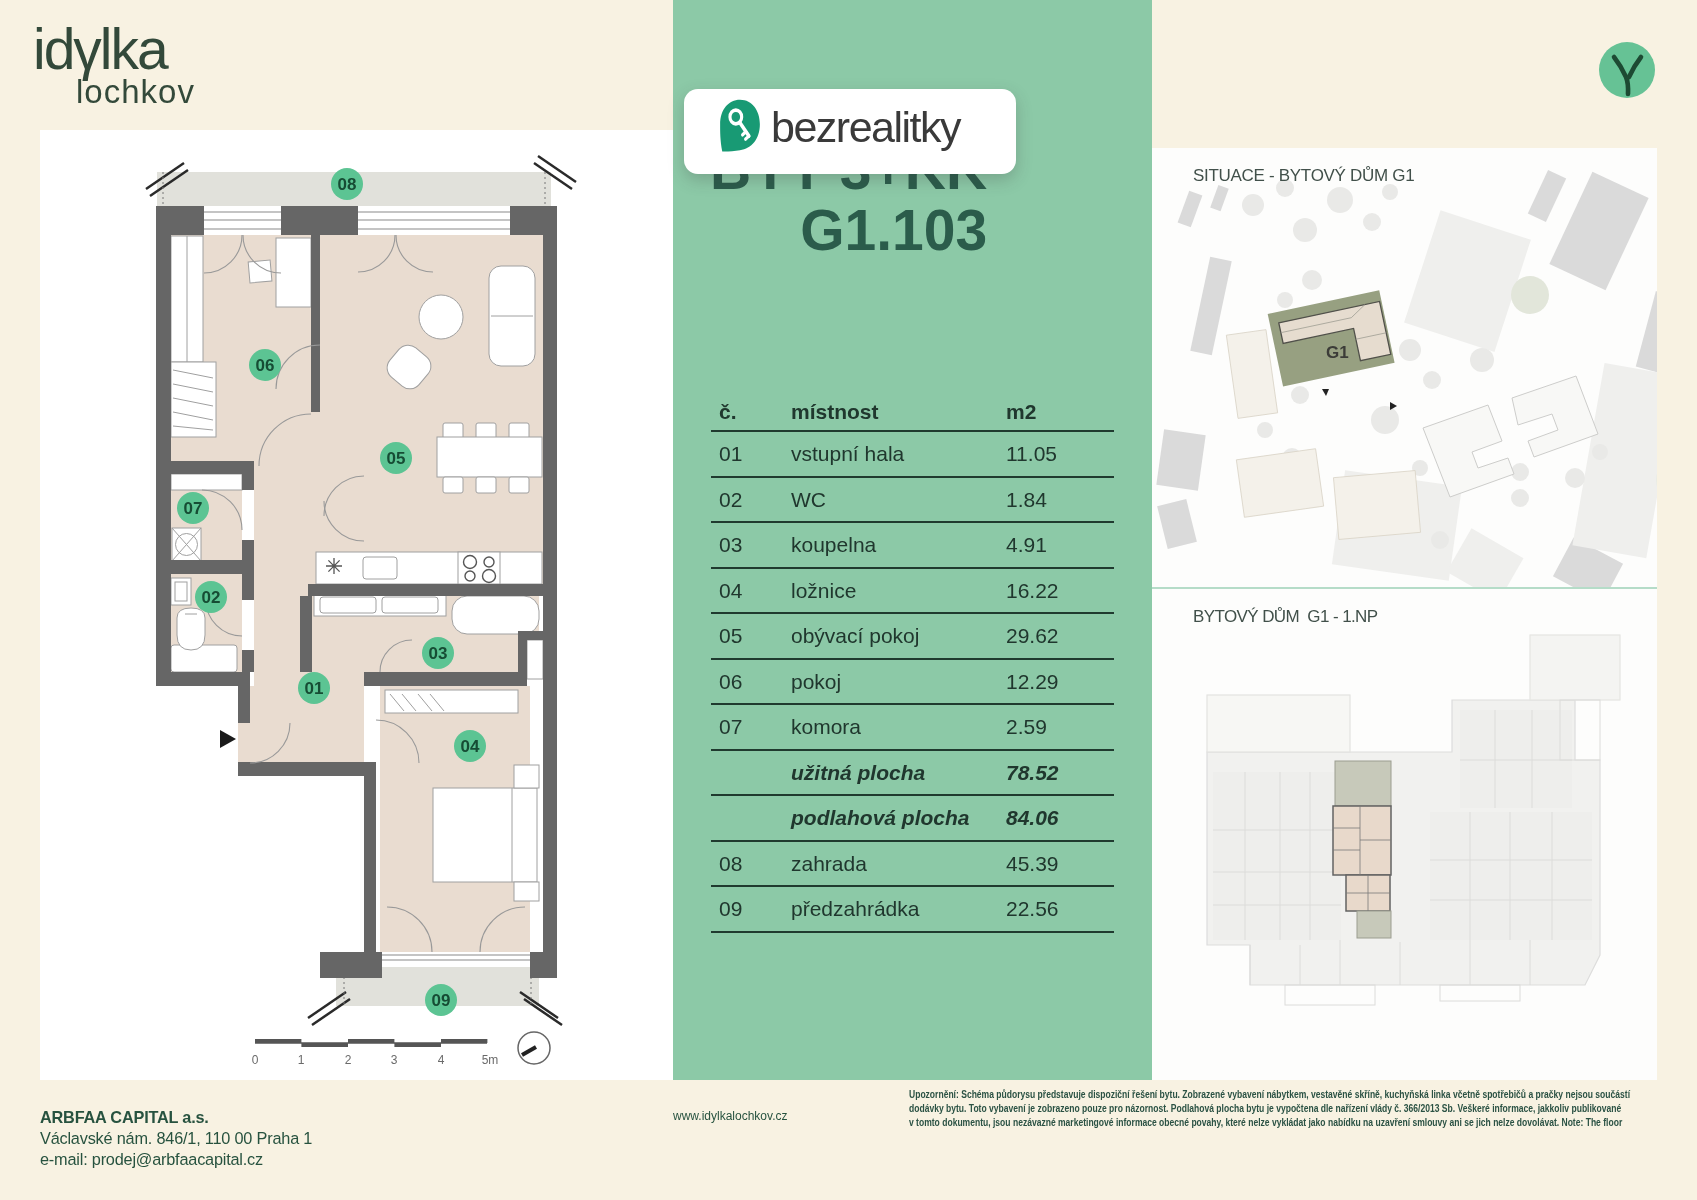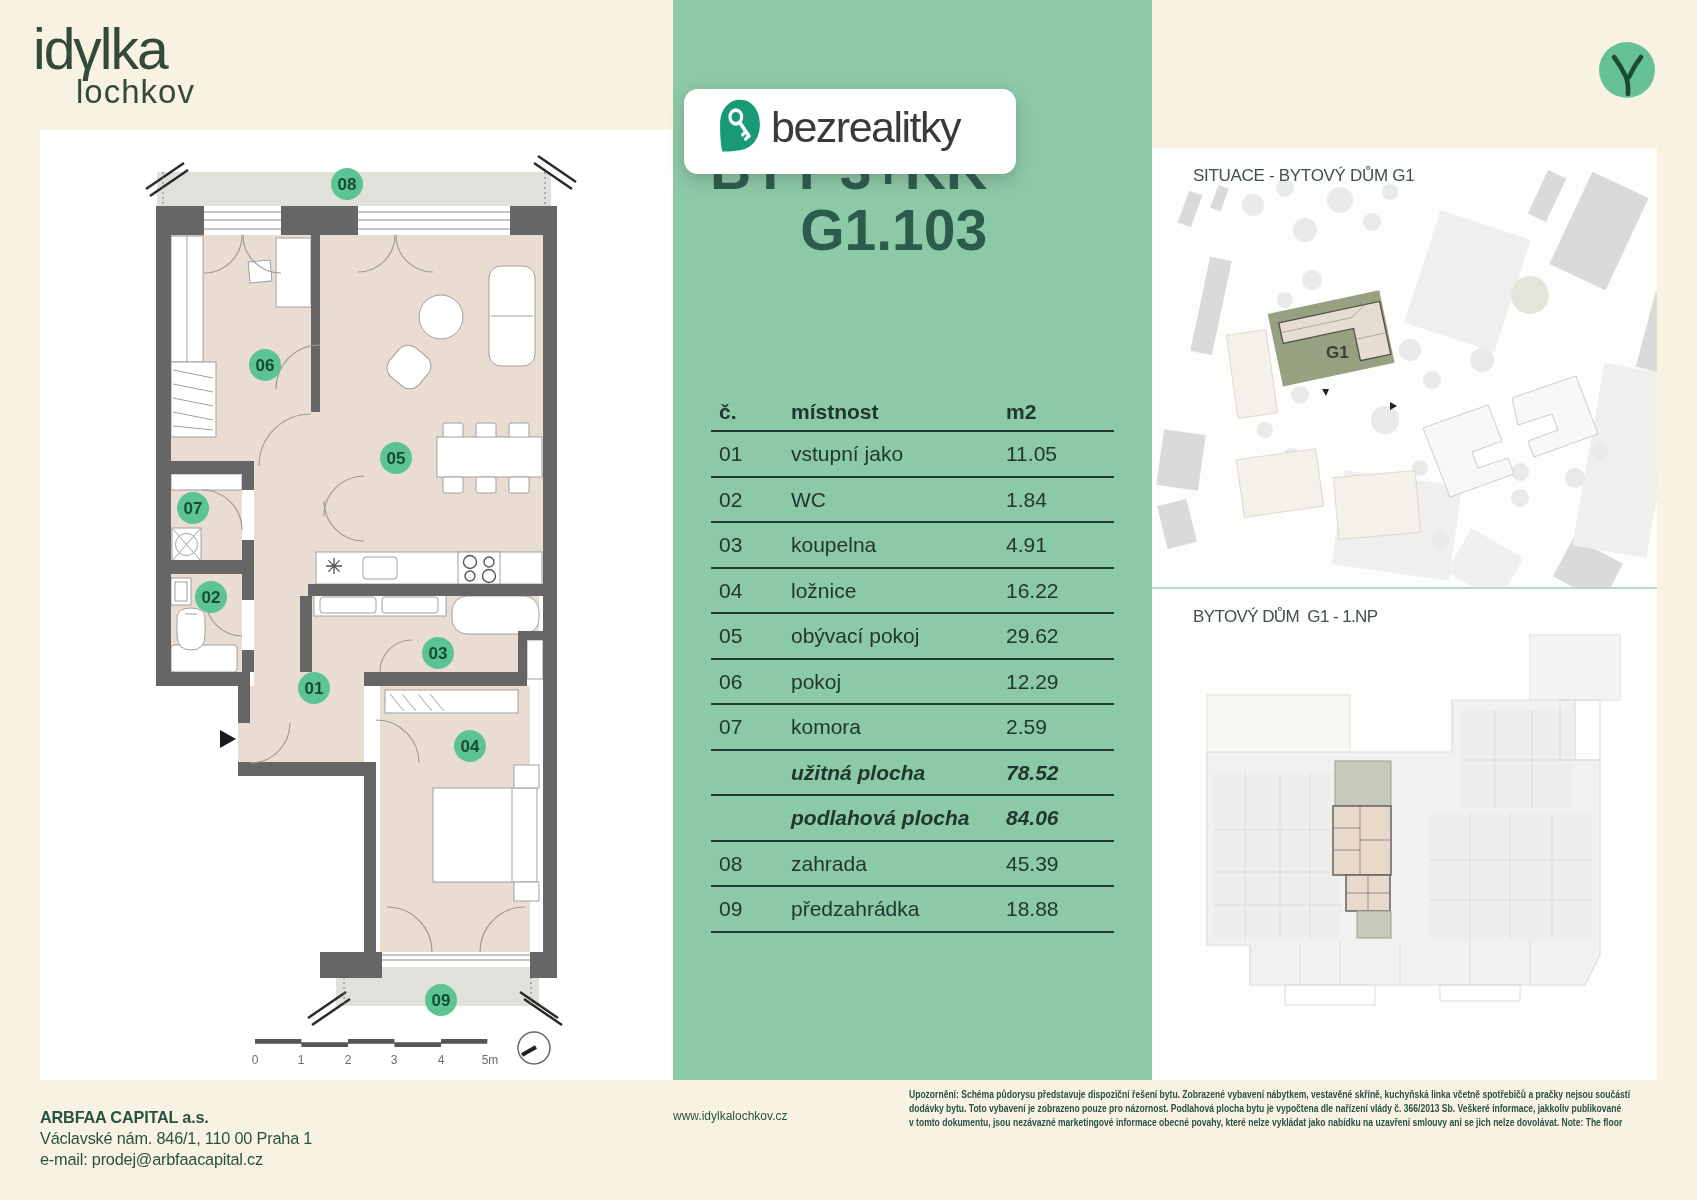--- a/index.html
+++ b/index.html
@@ -370,21 +370,21 @@
 <div class="abs" id="badgetext">bezrealitky</div>
 
 <div class="abs" id="tablewrap">
   <div class="trow thead">
       <span class="c1">č.</span>
       <span class="c2">místnost</span>
       <span class="c3">m2</span>
     </div>
   <div class="trow">
       <span class="c1">01</span>
-      <span class="c2">vstupní jako</span>
+      <span class="c2">vstupní hala</span>
       <span class="c3">11.05</span>
     </div>
   <div class="trow">
       <span class="c1">02</span>
       <span class="c2">WC</span>
       <span class="c3">1.84</span>
     </div>
   <div class="trow">
       <span class="c1">03</span>
       <span class="c2">koupelna</span>
@@ -419,21 +419,21 @@
       <span class="c3">84.06</span>
     </div>
   <div class="trow">
       <span class="c1">08</span>
       <span class="c2">zahrada</span>
       <span class="c3">45.39</span>
     </div>
   <div class="trow">
       <span class="c1">09</span>
       <span class="c2">předzahrádka</span>
-      <span class="c3">18.88</span>
+      <span class="c3">22.56</span>
     </div>
 </div>
 
 <div class="abs" id="t1title">SITUACE - BYTOVÝ DŮM G1</div>
 <div class="abs" id="t2title">BYTOVÝ DŮM&nbsp; G1 - 1.NP</div>
 
 <div class="abs" id="f1"><b>ARBFAA CAPITAL a.s.</b><br>Václavské nám. 846/1, 110 00 Praha 1<br>e-mail: prodej@arbfaacapital.cz</div>
 <div class="abs" id="f2">www.idylkalochkov.cz</div>
 <div class="abs" id="f3">Upozornění: Schéma půdorysu představuje dispoziční řešení bytu. Zobrazené vybavení nábytkem, vestavěné skříně, kuchyňská linka včetně spotřebičů a pračky nejsou součástí<br>dodávky bytu. Toto vybavení je zobrazeno pouze pro názornost. Podlahová plocha bytu je vypočtena dle nařízení vlády č. 366/2013 Sb. Veškeré informace, jakkoliv publikované<br>v tomto dokumentu, jsou nezávazné marketingové informace obecné povahy, které nelze vykládat jako nabídku na uzavření smlouvy ani se jich nelze dovolávat. Note: The floor</div>
 

